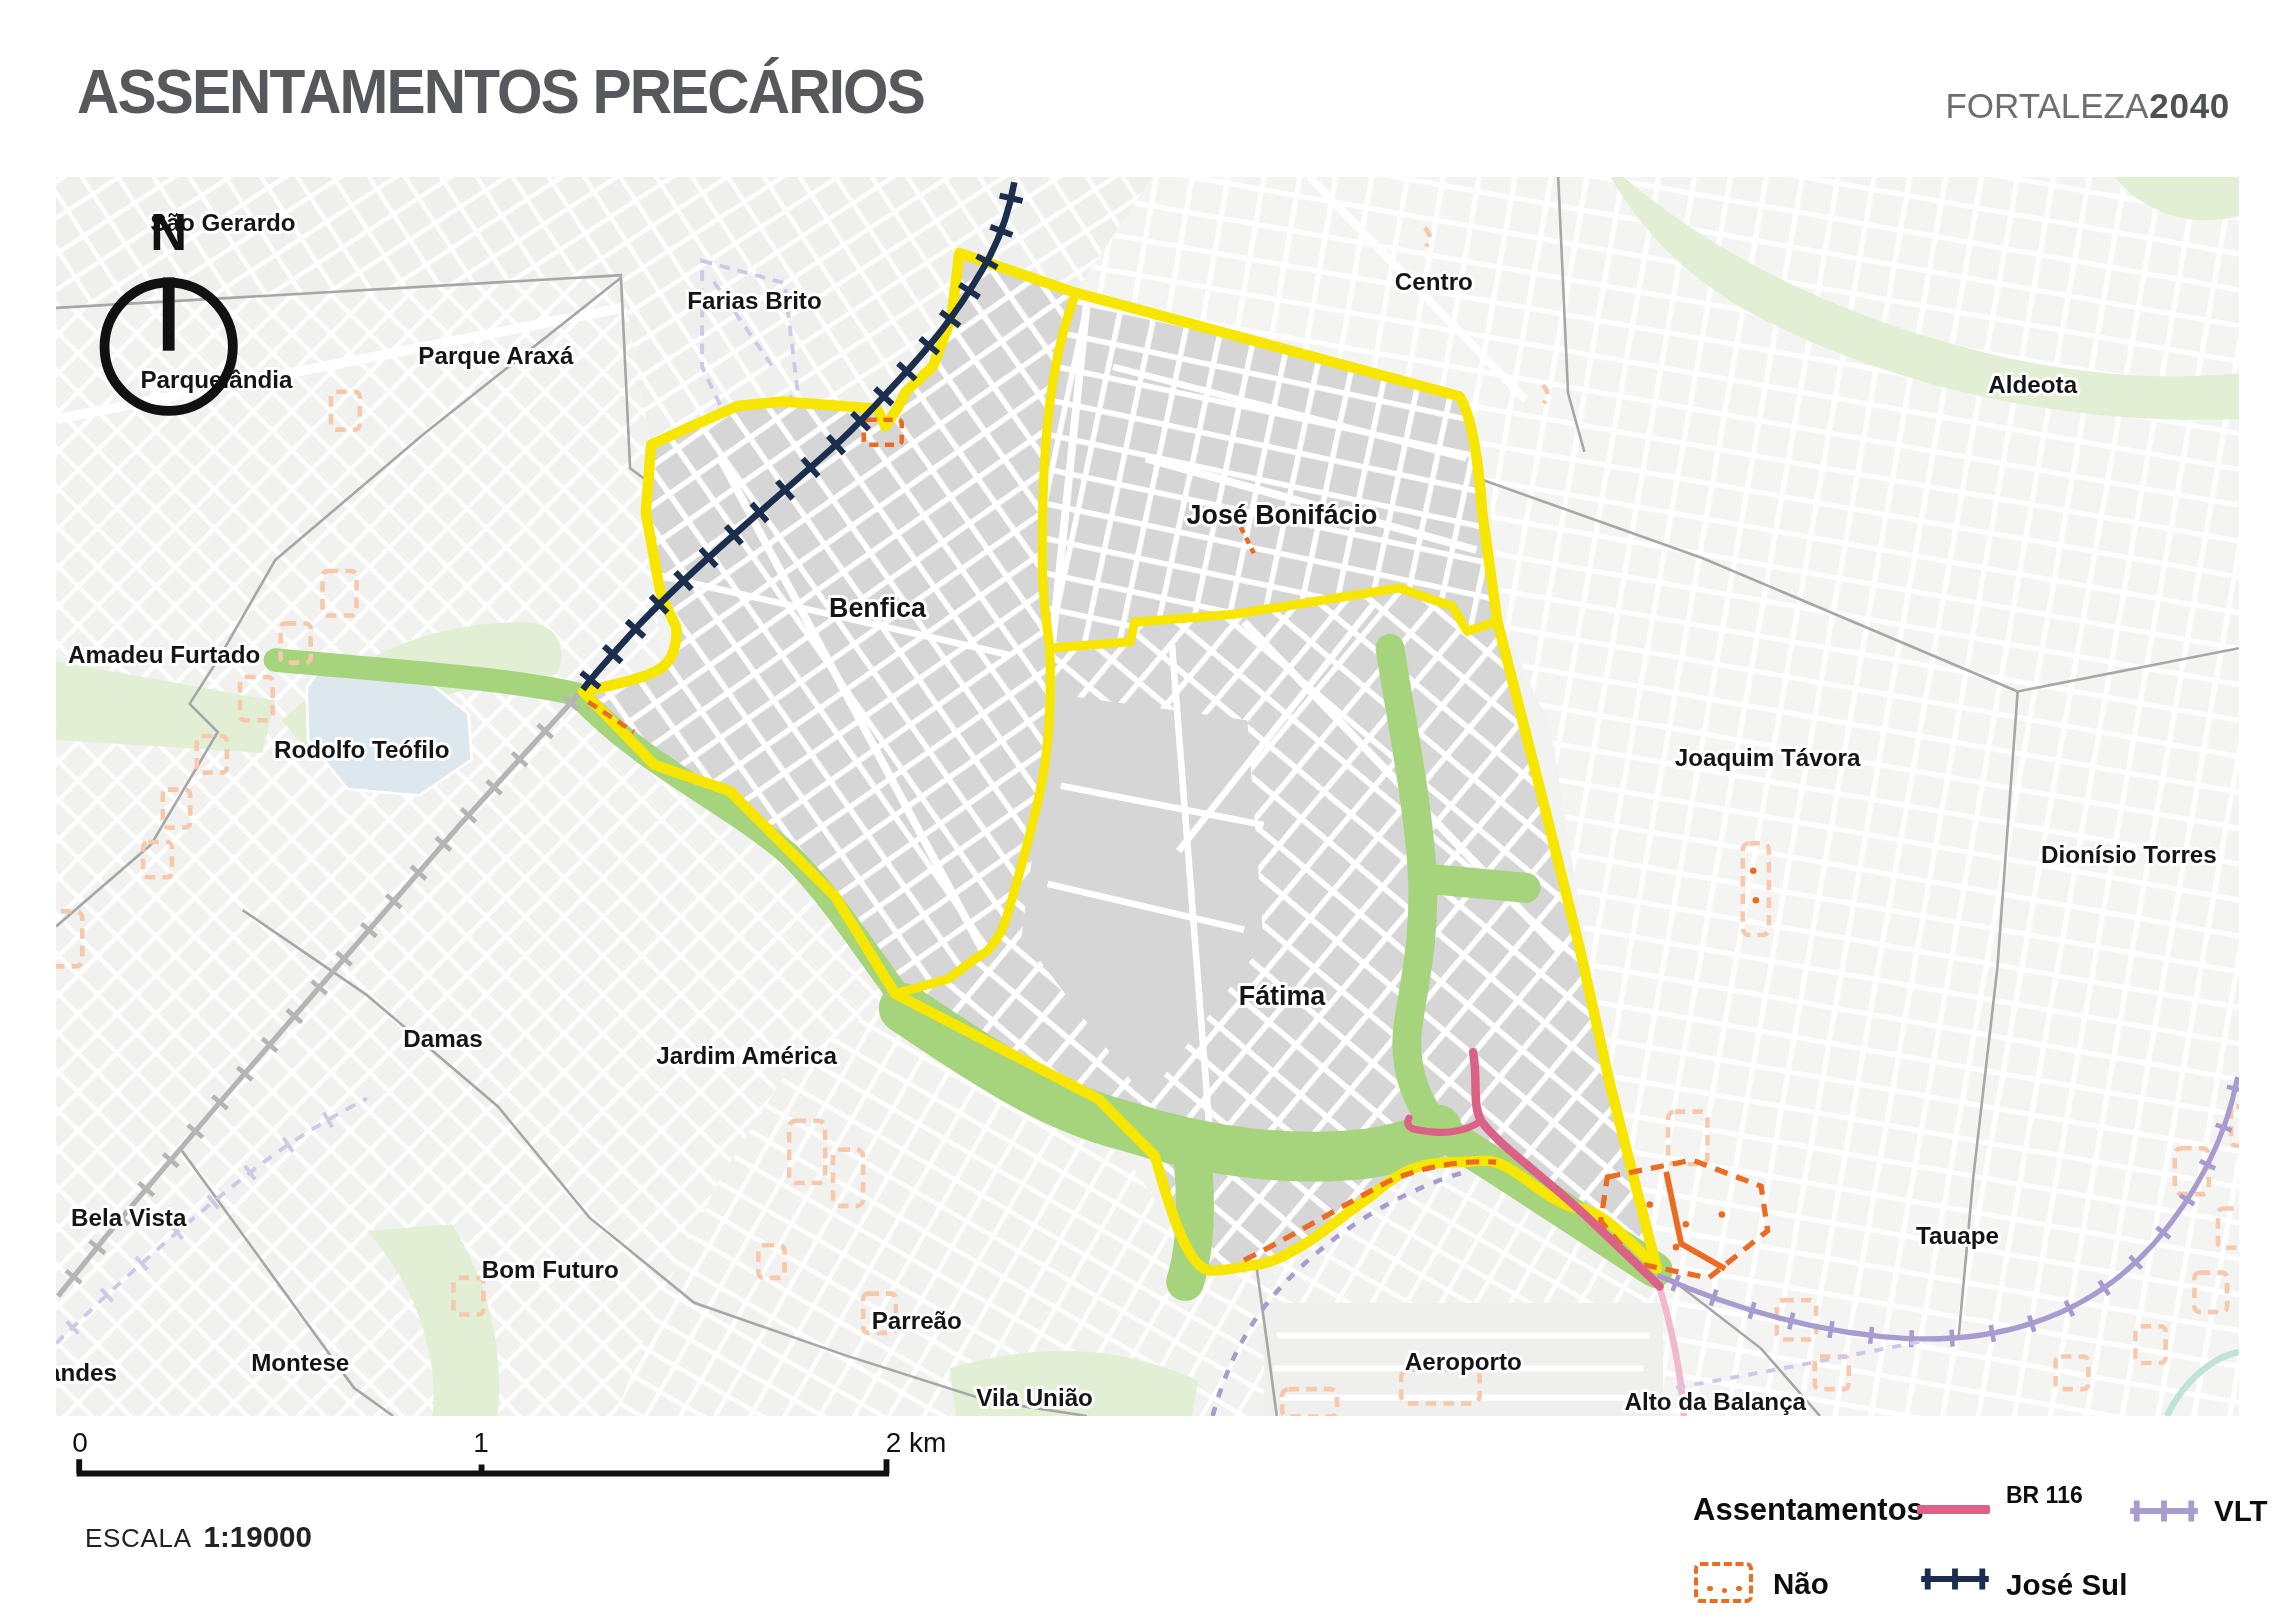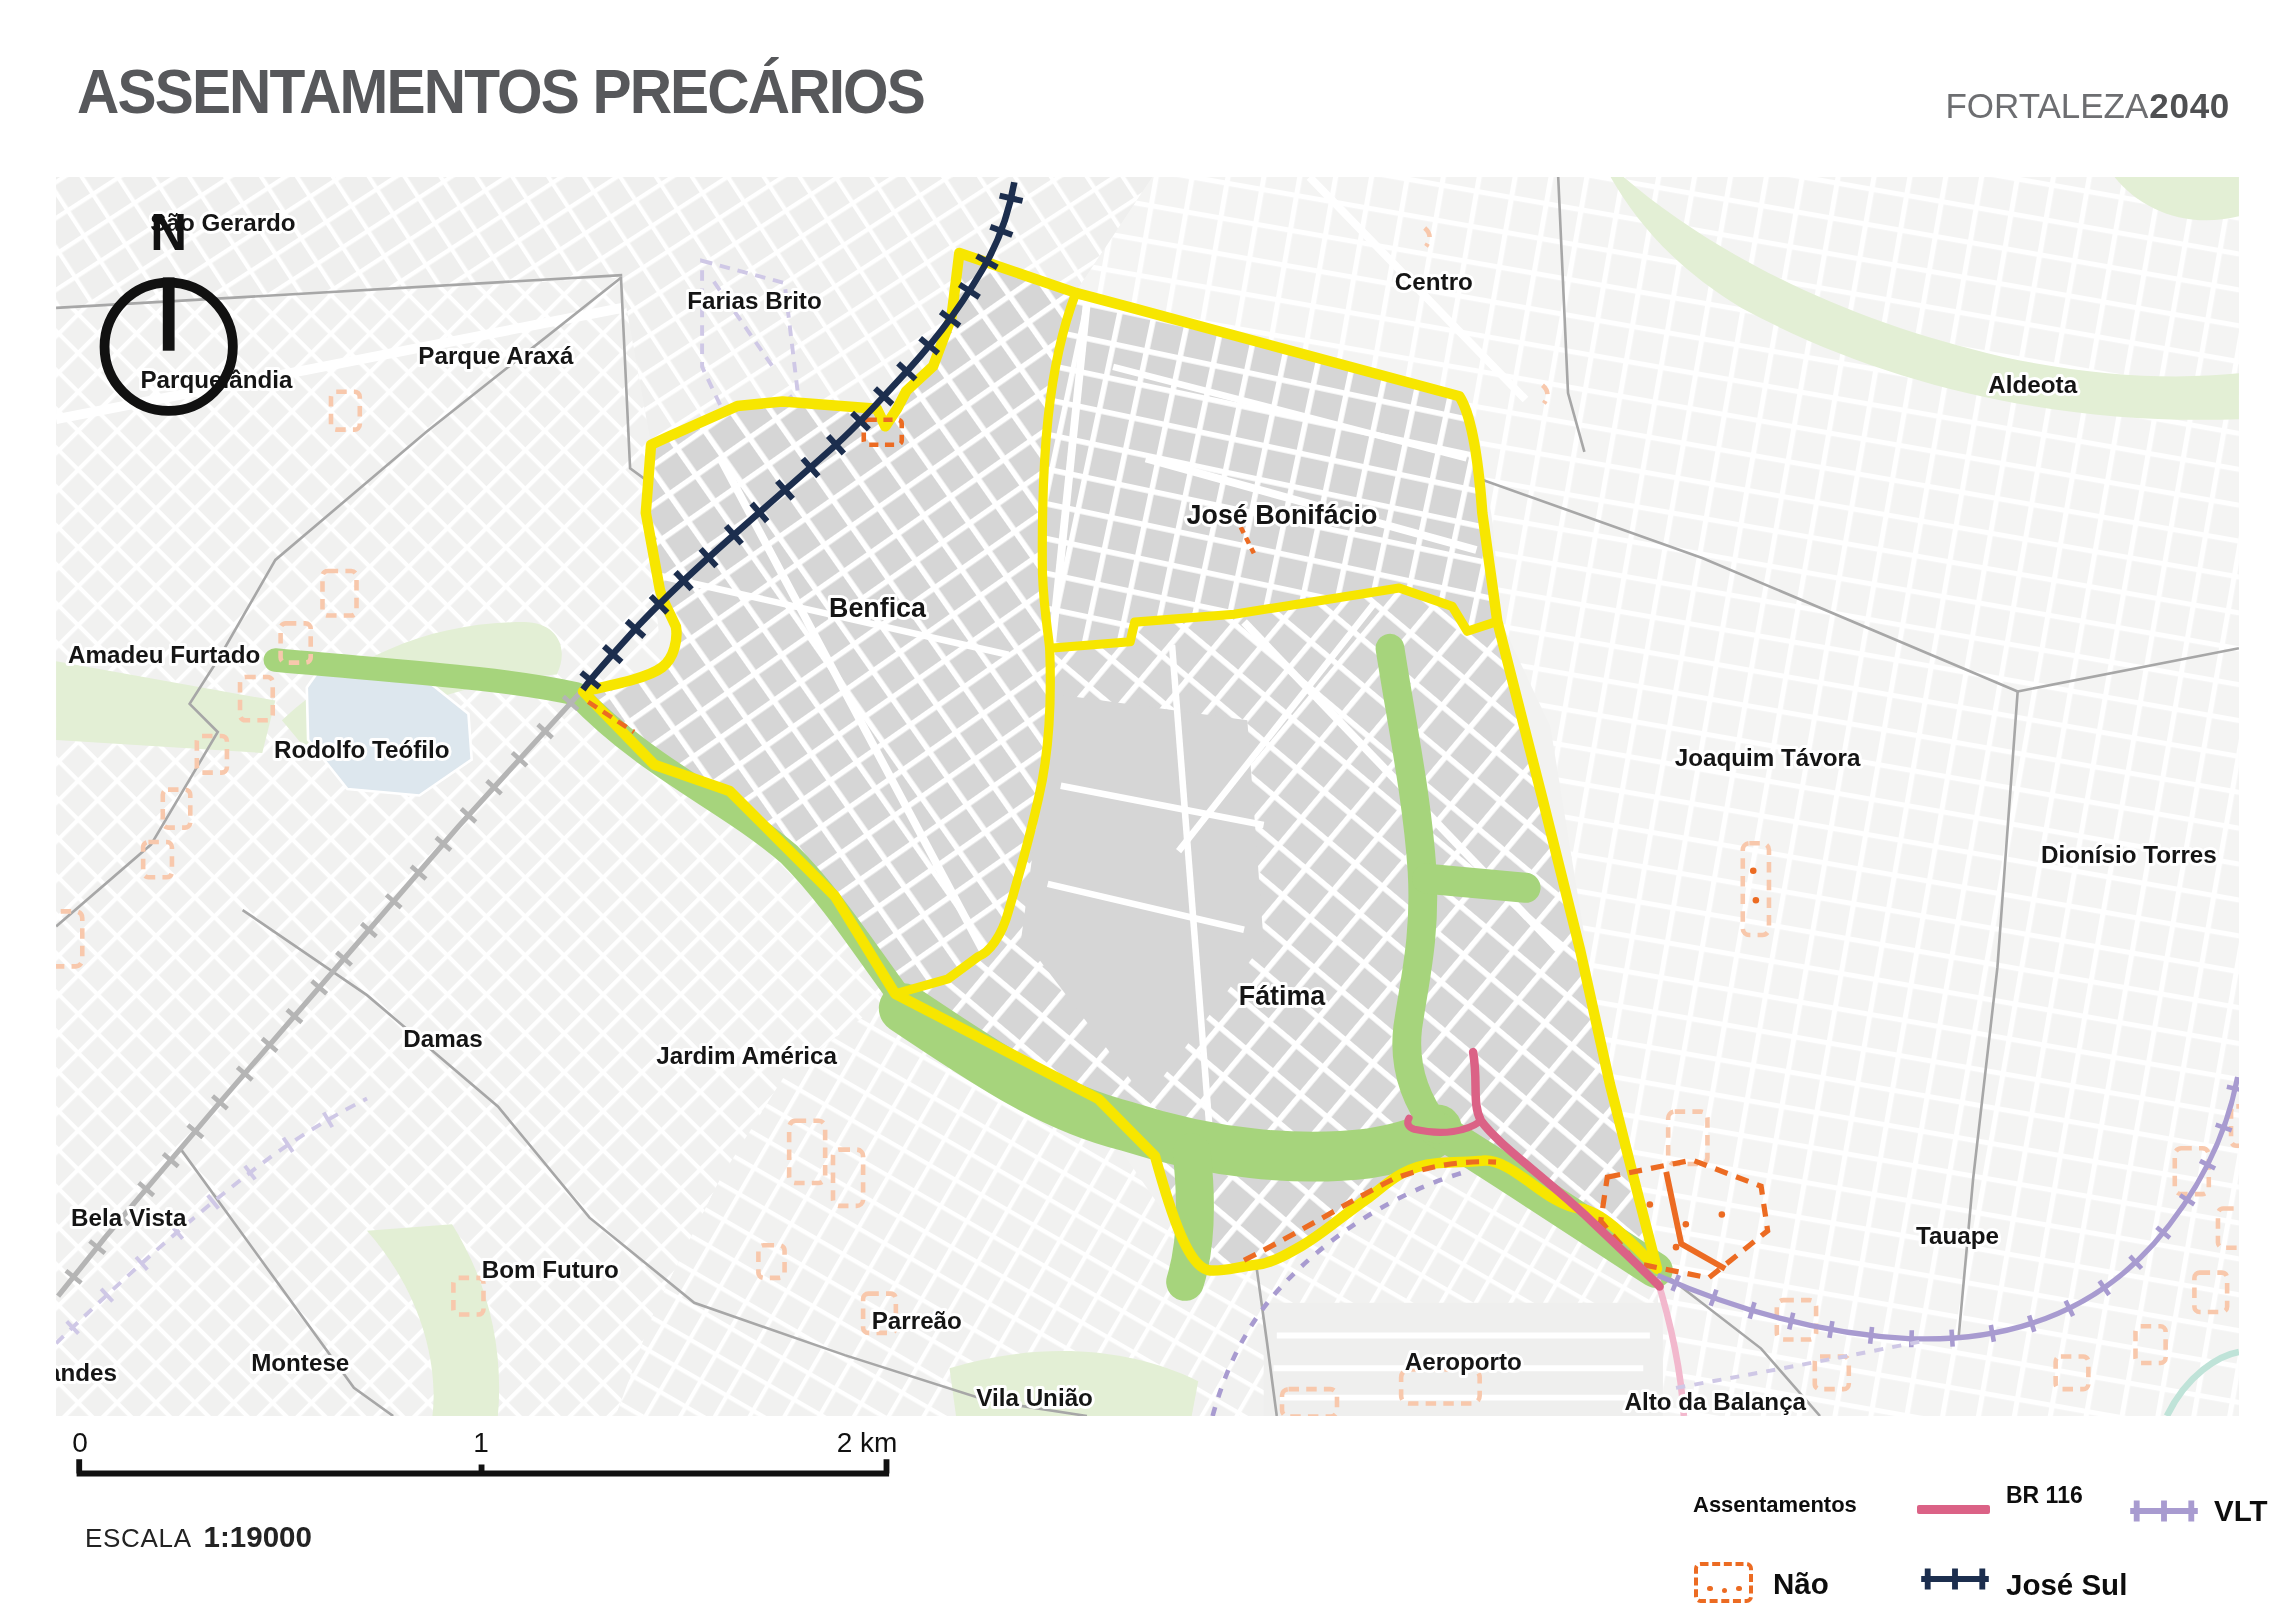--- a/index.html
+++ b/index.html
@@ -18,21 +18,21 @@
   .mapwrap{position:absolute;left:56px;top:177px;width:2183px;height:1239px;background:var(--basefill);overflow:hidden;}
   .maplabel{font-weight:700;fill:var(--ink);stroke:#fff;stroke-width:9px;paint-order:stroke;stroke-linejoin:round;
             font-family:"Liberation Sans",sans-serif;text-anchor:middle;}
   .compass{position:absolute;left:98px;top:196px;}
   .compass text{font-size:78px;font-weight:600;fill:#111;text-anchor:middle;font-family:"Liberation Sans",sans-serif;}
   .sb-label{position:absolute;top:1427px;font-size:28px;color:#111;transform:translateX(-50%);white-space:nowrap;}
   .sb-svg{position:absolute;left:71px;top:1454px;}
   .escala{position:absolute;left:85px;top:1520px;font-size:26px;color:#232323;letter-spacing:0.7px;}
   .escala b{font-size:29.5px;font-weight:800;letter-spacing:0;margin-left:11.8px;}
   .lg-text{position:absolute;font-weight:700;color:#0d0d0d;white-space:nowrap;}
-  .lg-title{left:1693px;top:1492px;font-size:22px;}
+  .lg-title{left:1693px;top:1492px;font-size:31px;}
   .lg-br{left:2006px;top:1482px;font-size:23px;}
   .lg-vlt{left:2214px;top:1494px;font-size:29.5px;}
   .lg-nao{left:1773px;top:1567px;font-size:29.5px;}
   .lg-metro{left:2006px;top:1568px;font-size:29.5px;}
   .swatch-pink{position:absolute;left:1917px;top:1505px;width:73px;height:9.2px;background:var(--pink);border-radius:2px;}
   .swatch-vlt{position:absolute;left:2126px;top:1498px;}
   .swatch-metro{position:absolute;left:1917px;top:1566px;}
   .nao-box{position:absolute;left:1694px;top:1562px;width:51px;height:33px;border:4.6px dashed var(--orange);border-radius:6.5px;}
   .nao-box i{position:absolute;width:5.9px;height:5.9px;border-radius:50%;background:var(--orange);}
 </style>
@@ -317,21 +317,21 @@
   </div>
 
   <svg class="compass" width="144" height="223" viewBox="0 0 220 340">
     <text x="108" y="82">N</text>
     <circle cx="108" cy="230" r="98" fill="none" stroke="#111" stroke-width="15"></circle>
     <rect x="99" y="124" width="18" height="112" fill="#111"></rect>
   </svg>
 
   <div class="sb-label" style="left:80px">0</div>
   <div class="sb-label" style="left:481px">1</div>
-  <div class="sb-label" style="left:867px">2 km</div>
+  <div class="sb-label" style="left:916px">2 km</div>
   <svg class="sb-svg" width="825" height="26" viewBox="0 0 1260 40">
     <path d="M8,8 V30 M627,16 V30 M1250,8 V30 M4,30 H1254" stroke="#111" stroke-width="9" fill="none"></path>
   </svg>
   <div class="escala">
     <span>ESCALA</span><b>1:19000</b>
   </div>
 
   <div class="lg-text lg-title">Assentamentos</div>
   <div class="swatch-pink"></div>
   <div class="lg-text lg-br">BR 116</div>

